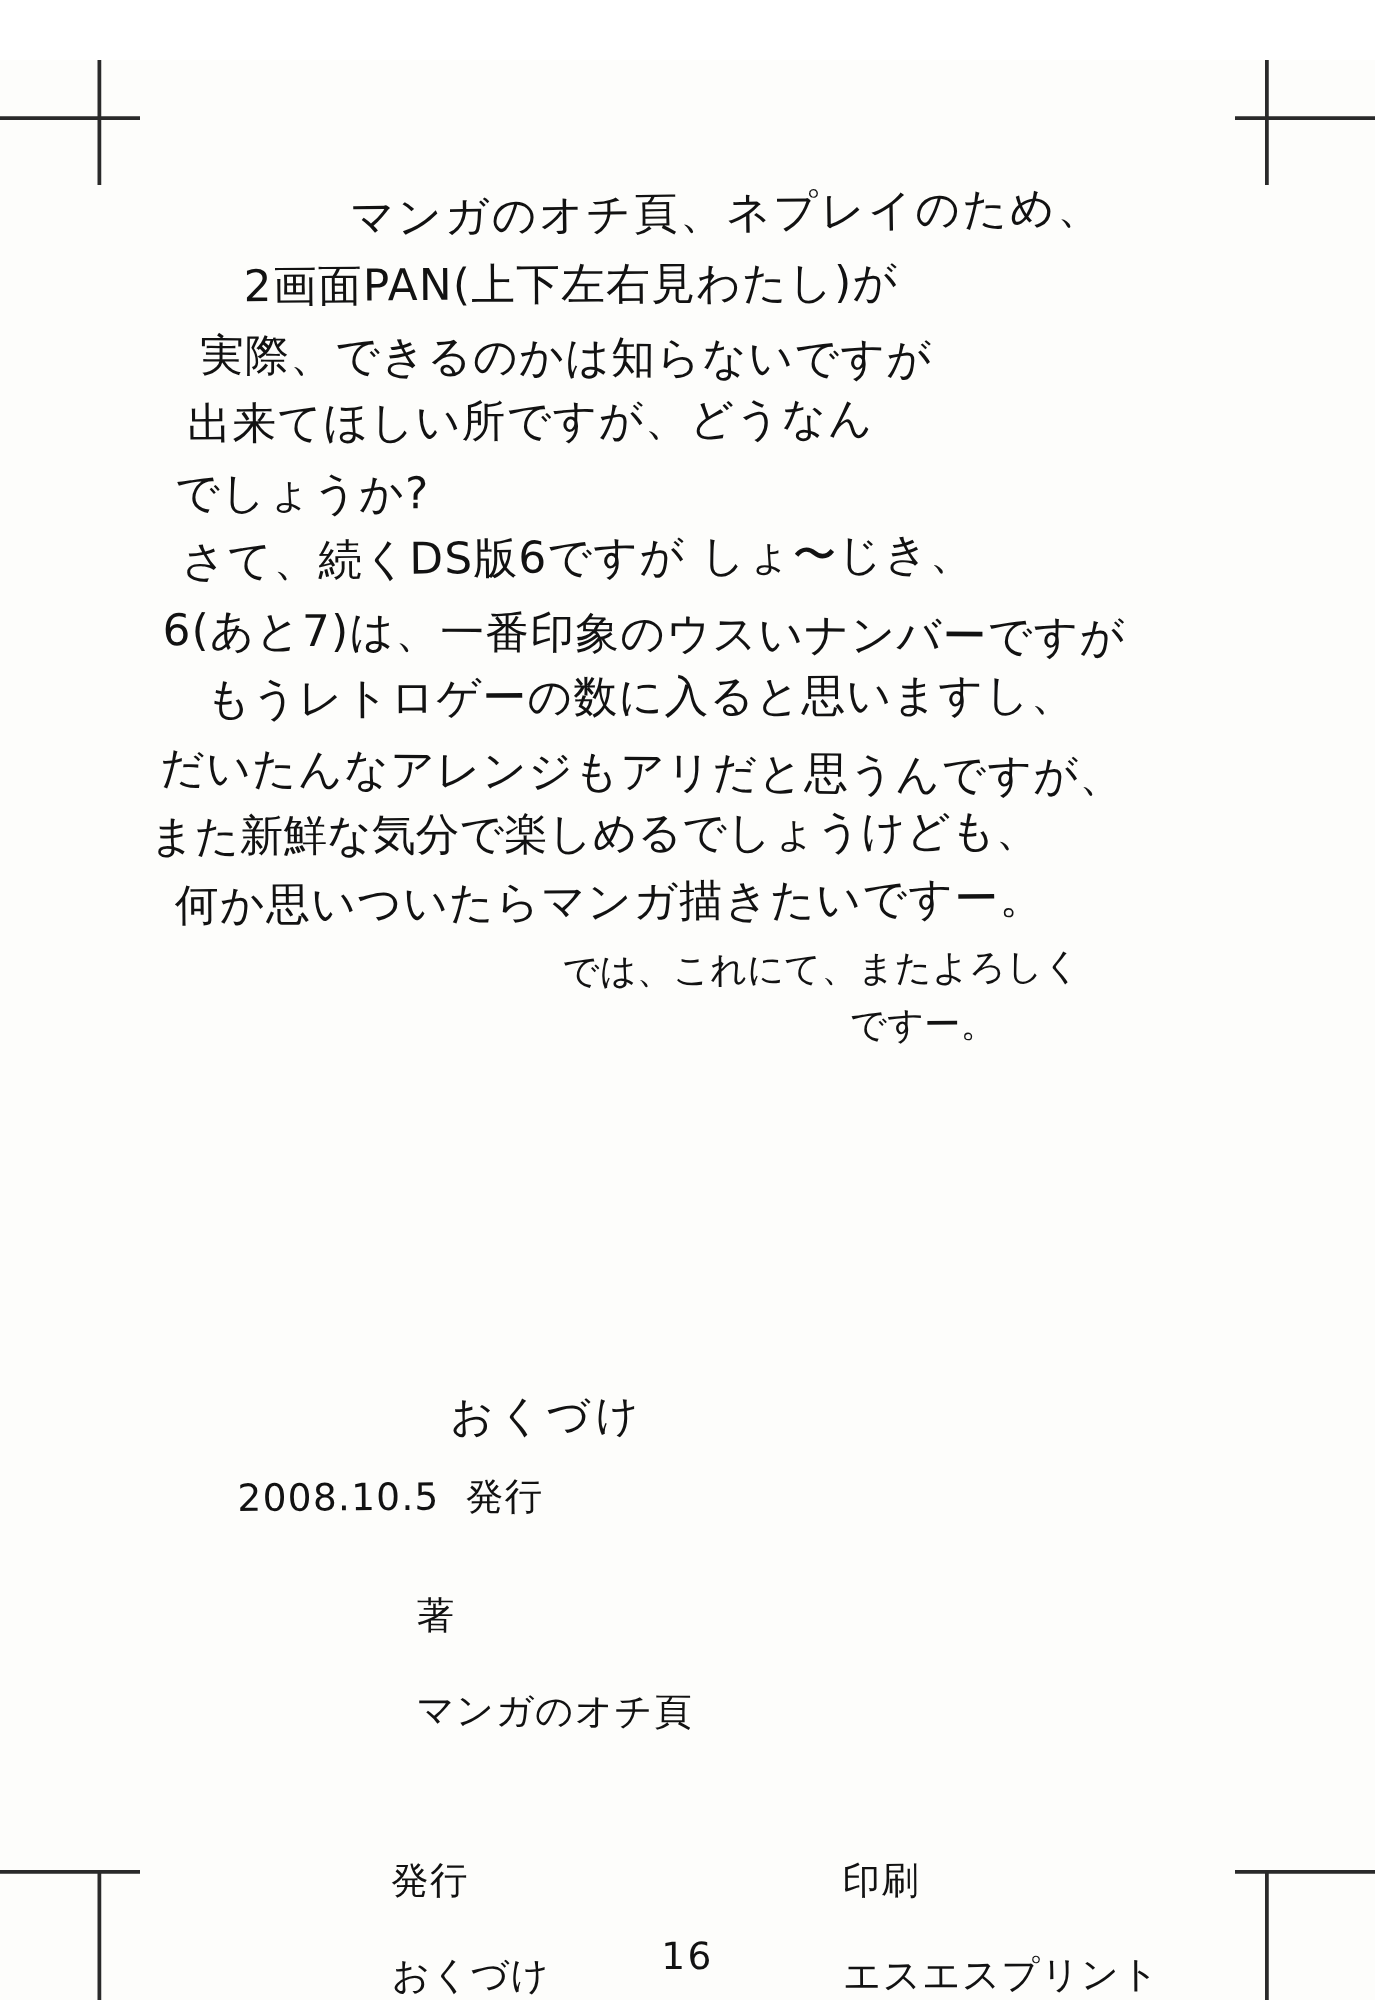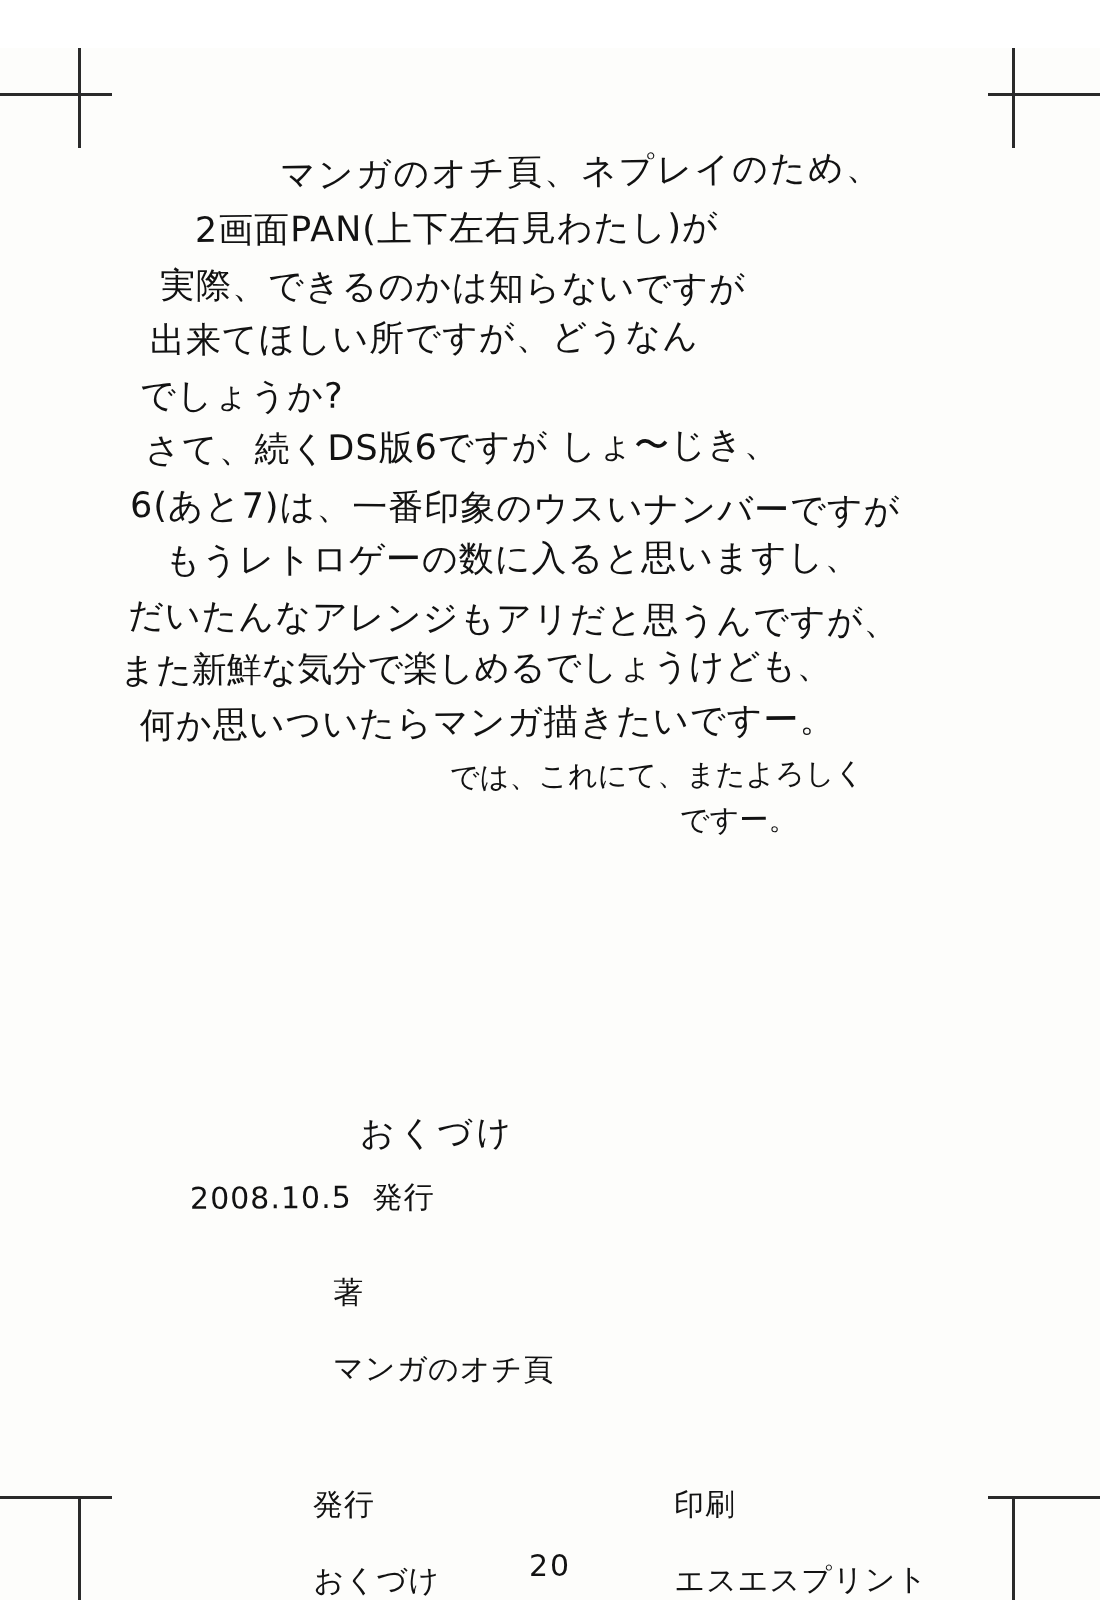--- a/index.html
+++ b/index.html
@@ -180,14 +180,14 @@
       <span>おくづけ</span>
       <span class="printer">
         <span>印刷</span>
         <span style="display:inline-block;width:22px;"></span>
         <span>エスエスプリント</span>
       </span>
     </div>
 
   </div>
 
-  <div class="page-number">20</div>
+  <div class="page-number">16</div>
 </div>
 
 </body></html>

